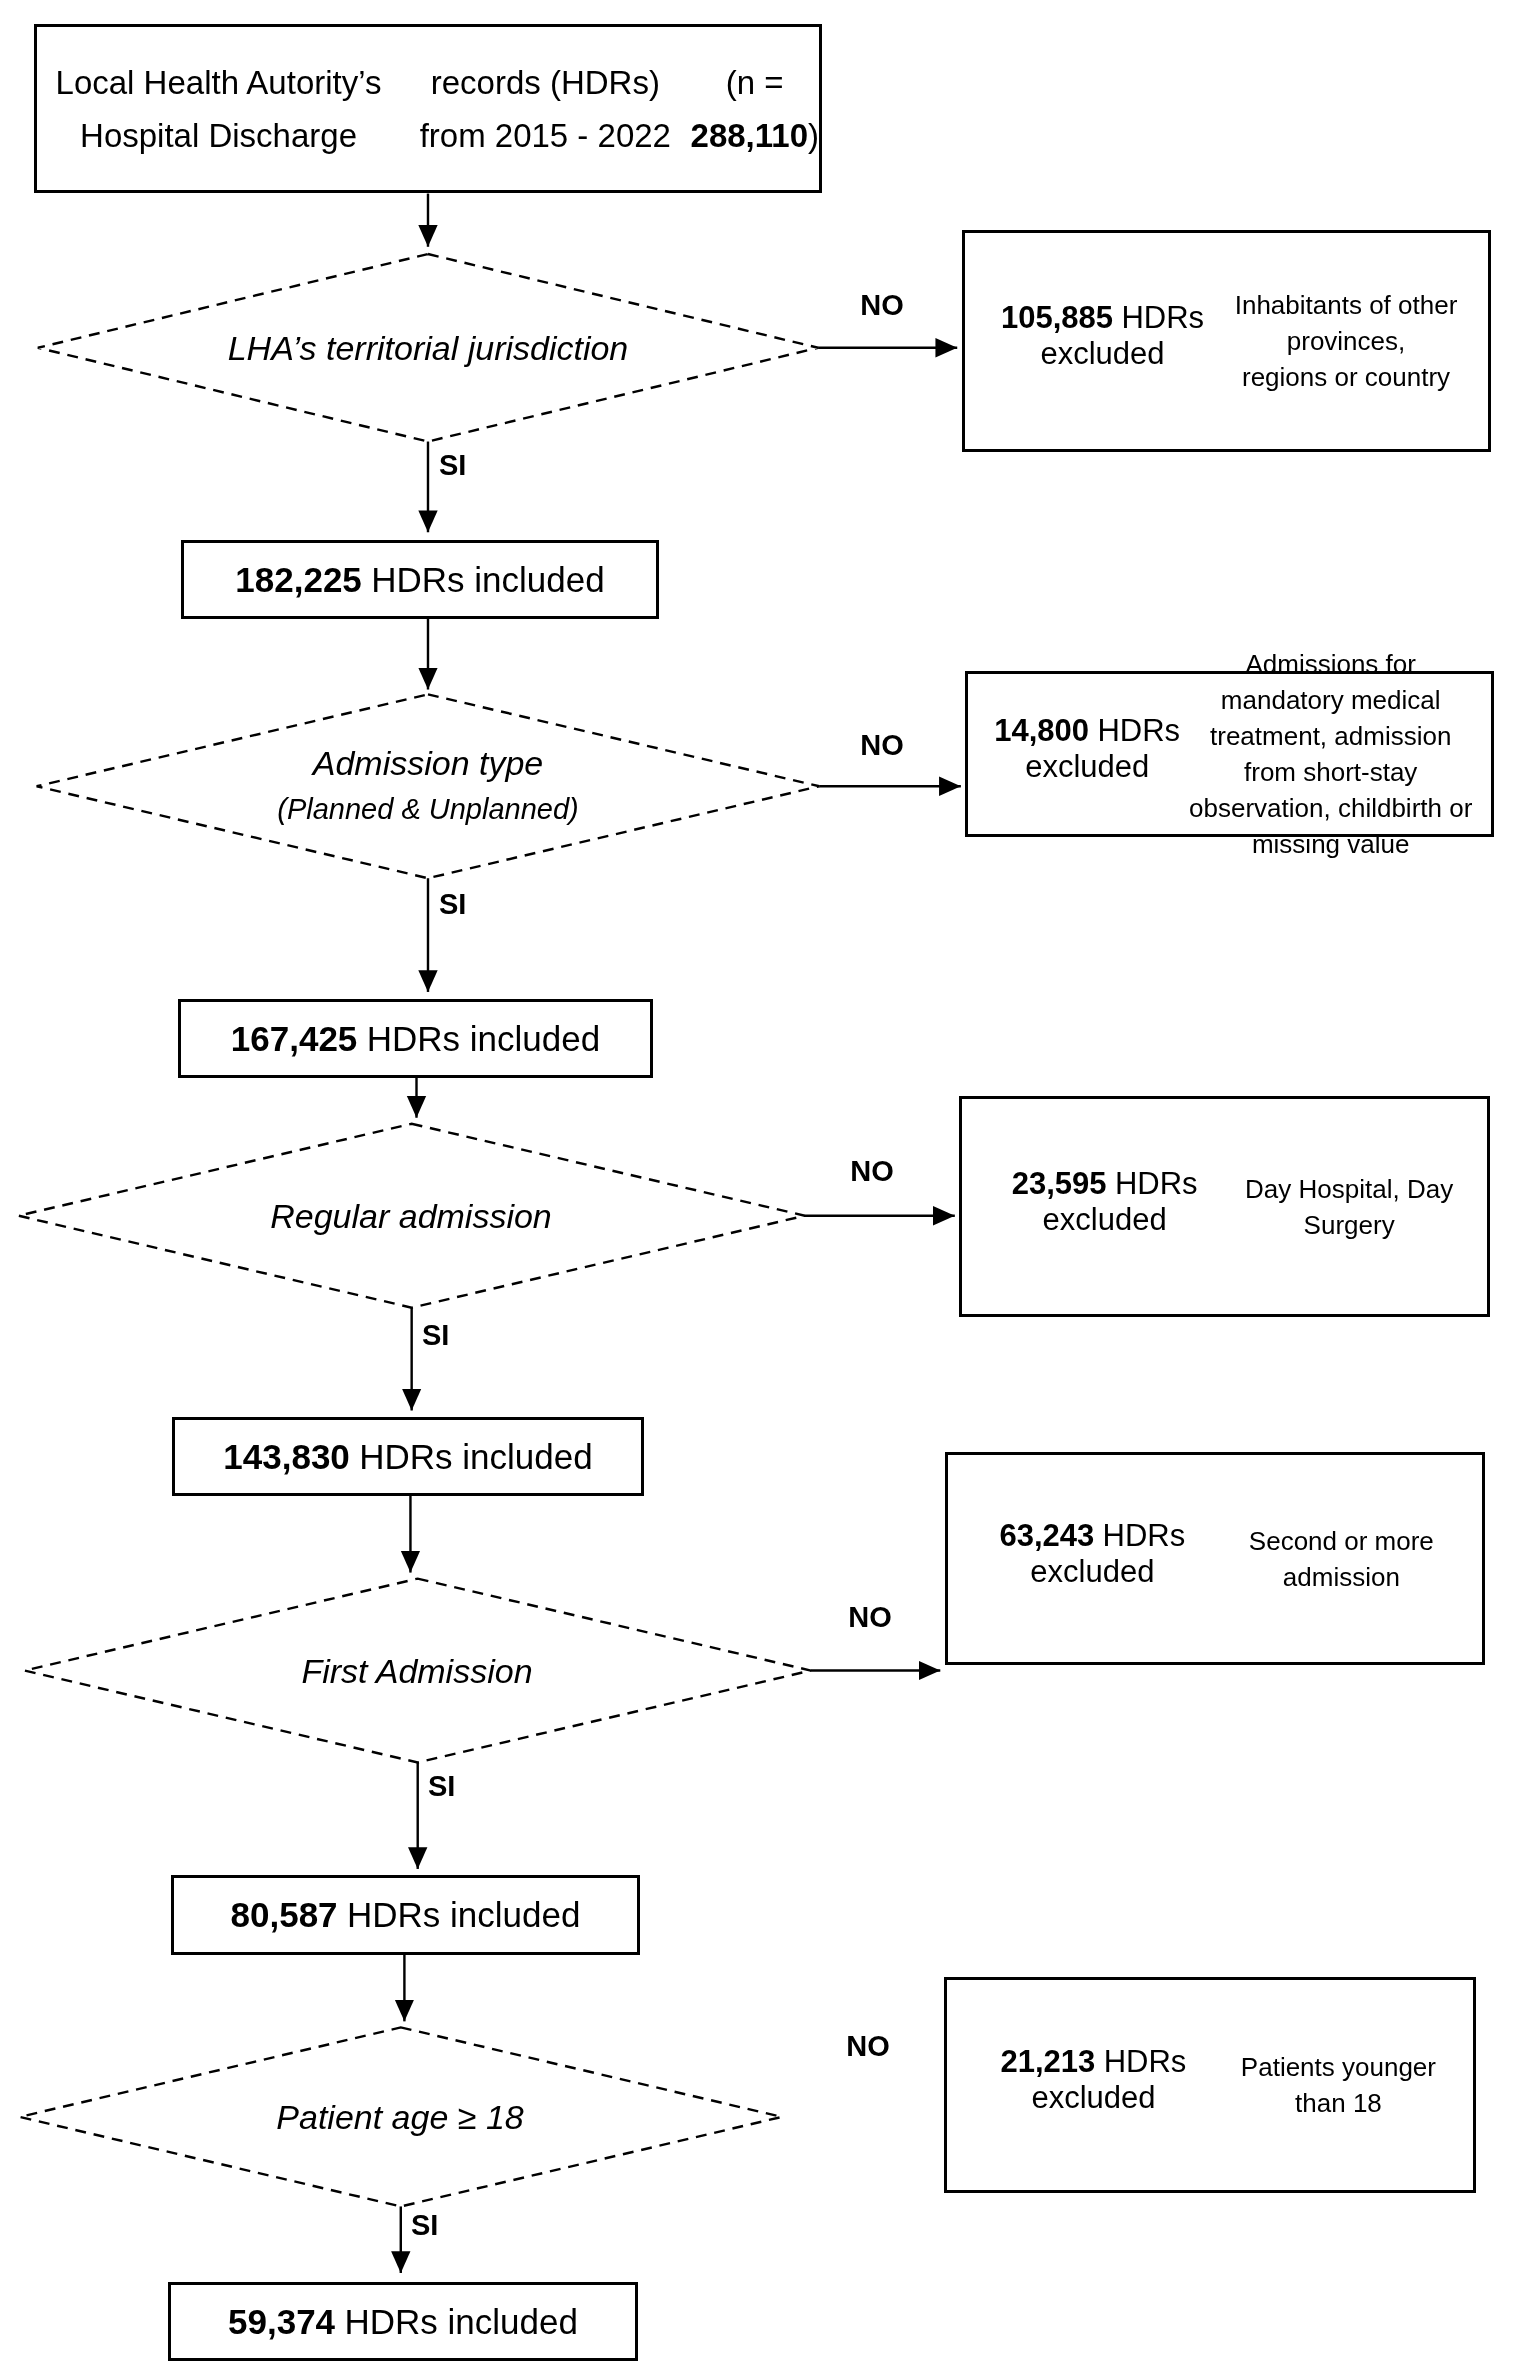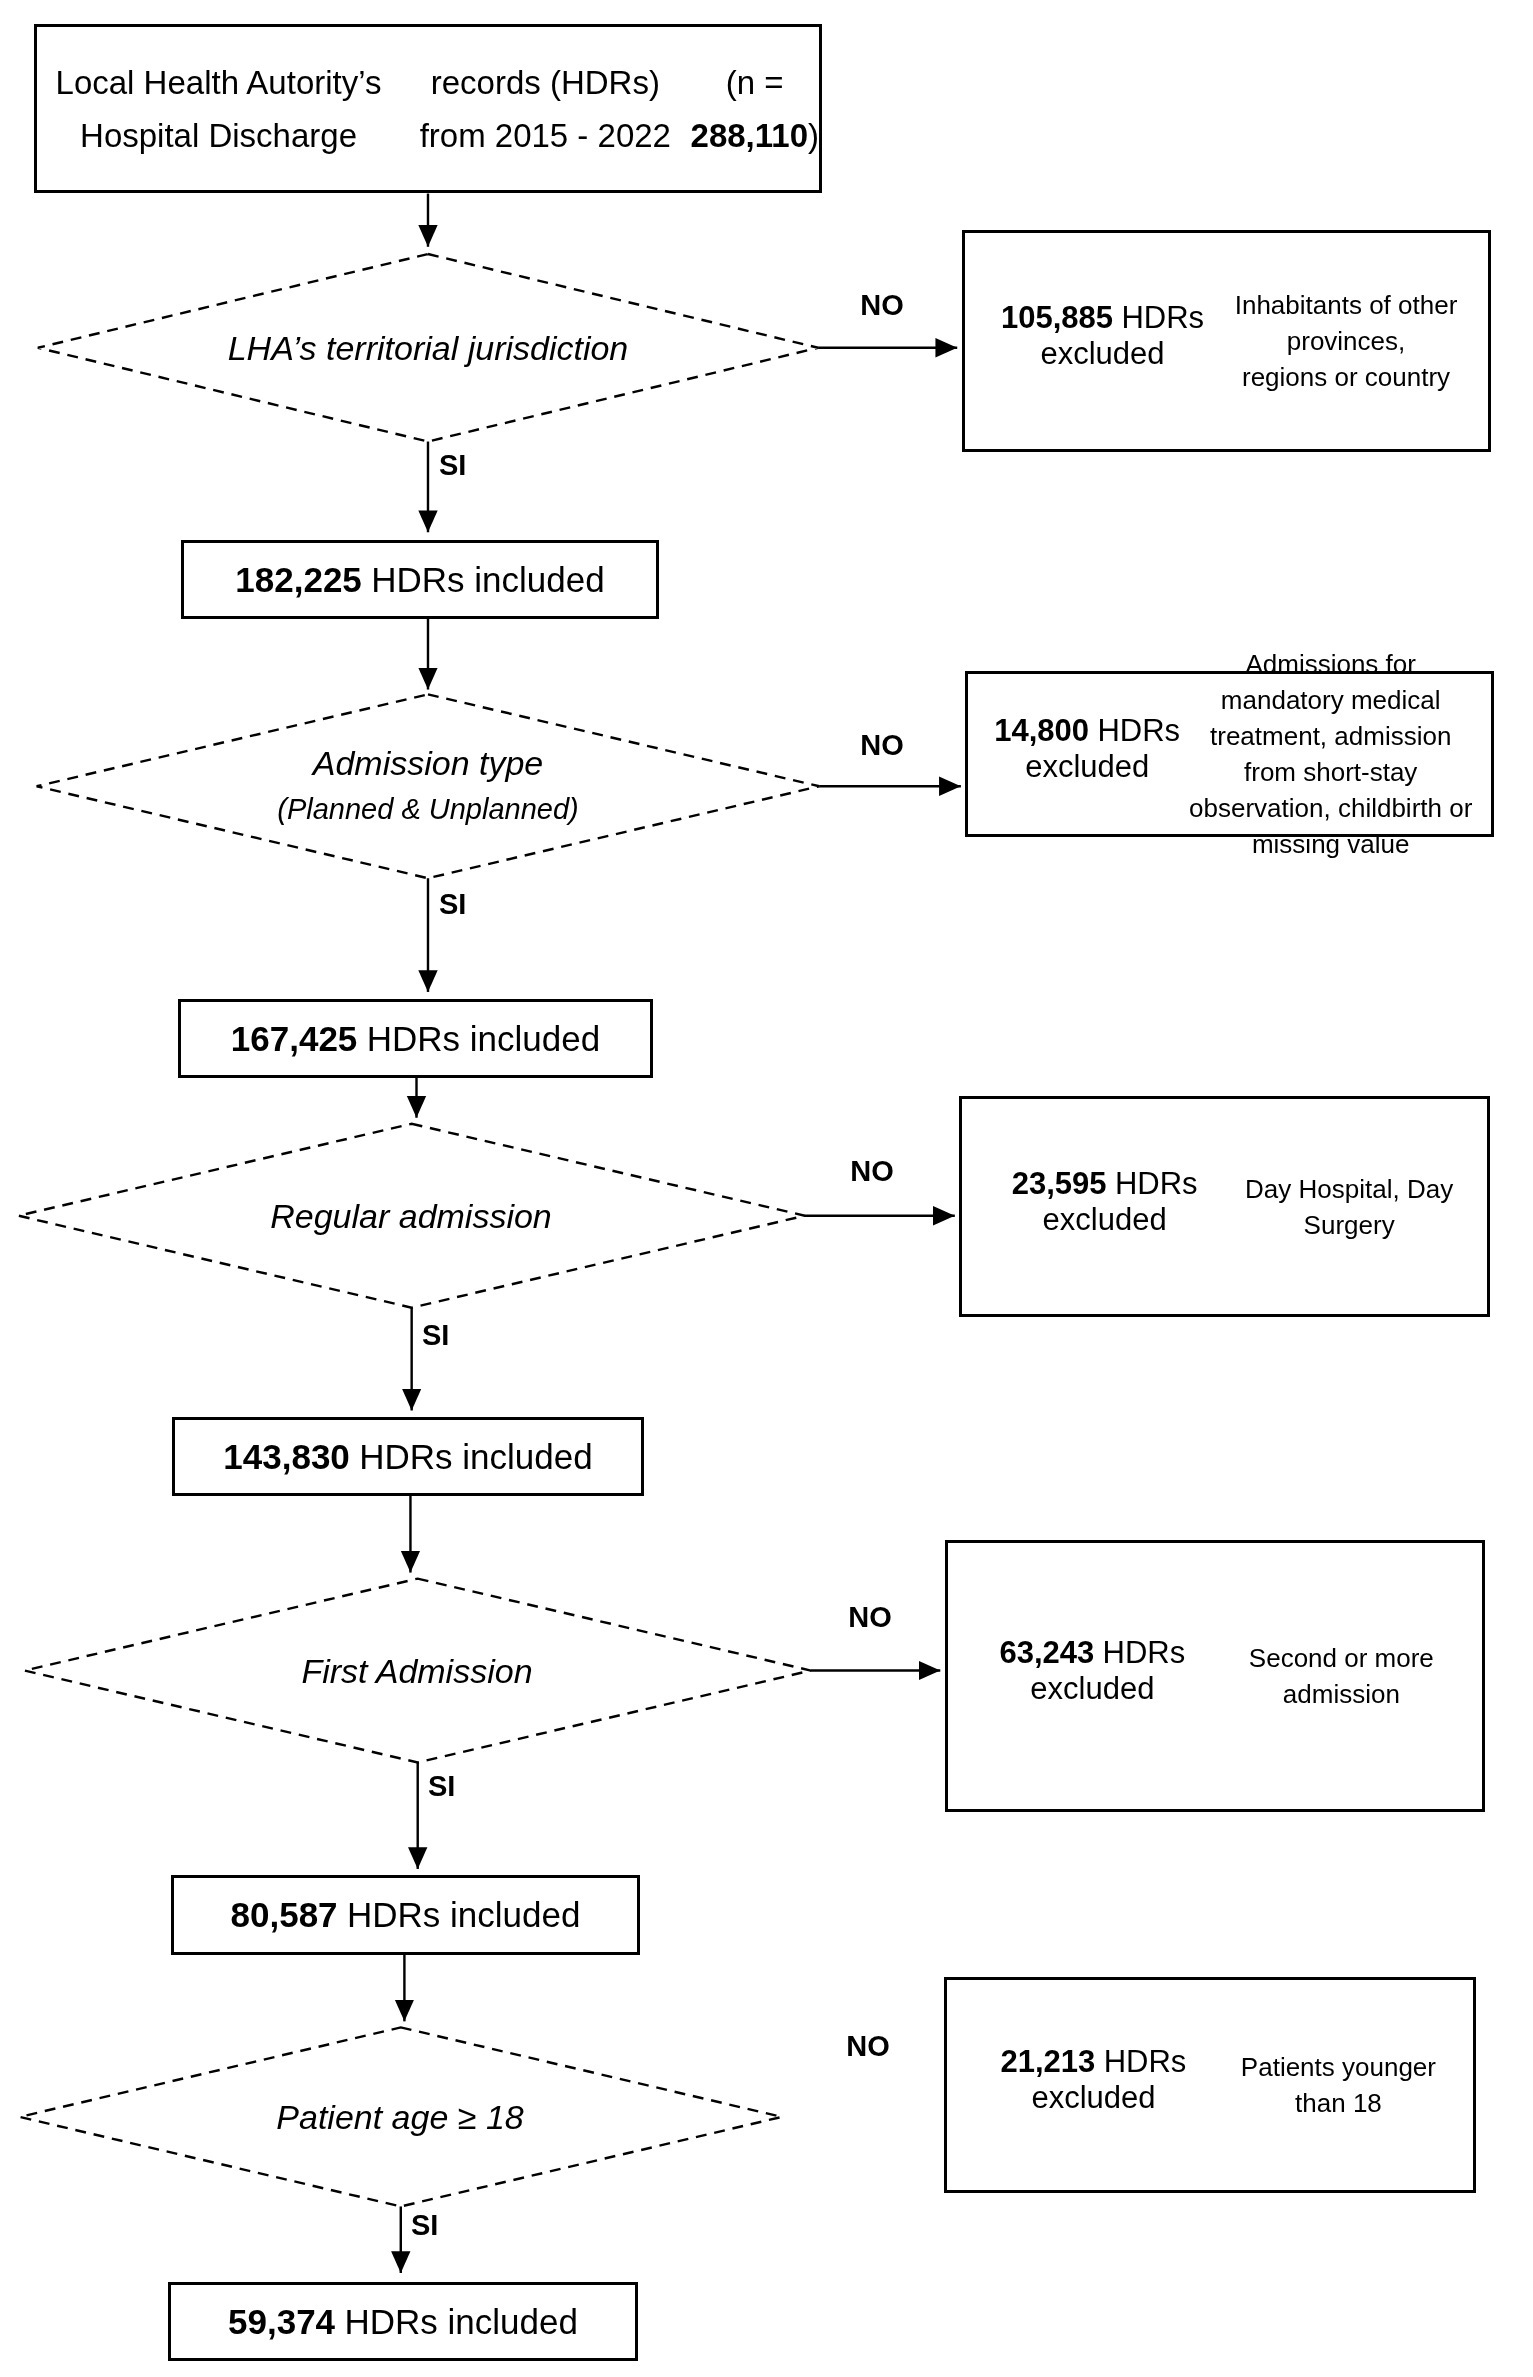--- a/index.html
+++ b/index.html
@@ -120,21 +120,21 @@
   <div class="box excluded-box" style="left:965px;top:671px;width:529px;height:166px;">
     <div class="ex-title"><b>14,800</b><span class="lbl">HDRs excluded</span></div>
     <div class="ex-reason">Admissions for mandatory medical
 treatment, admission from short-stay
 observation, childbirth or missing value</div>
   </div>
   <div class="box excluded-box" style="left:959px;top:1096px;width:531px;height:221px;">
     <div class="ex-title"><b>23,595</b><span class="lbl">HDRs excluded</span></div>
     <div class="ex-reason">Day Hospital, Day Surgery</div>
   </div>
-  <div class="box excluded-box" style="left:945px;top:1540px;width:540px;height:272px;">
+  <div class="box excluded-box" style="left:945px;top:1452px;width:540px;height:213px;">
     <div class="ex-title"><b>63,243</b><span class="lbl">HDRs excluded</span></div>
     <div class="ex-reason">Second or more admission</div>
   </div>
   <div class="box excluded-box" style="left:944px;top:1977px;width:532px;height:216px;">
     <div class="ex-title"><b>21,213</b><span class="lbl">HDRs excluded</span></div>
     <div class="ex-reason">Patients younger than 18</div>
   </div>
 
   <div class="box included-box" style="left:181px;top:540px;width:478px;height:79px;">
     <div><b>182,225</b><span class="lbl">HDRs included</span></div>

